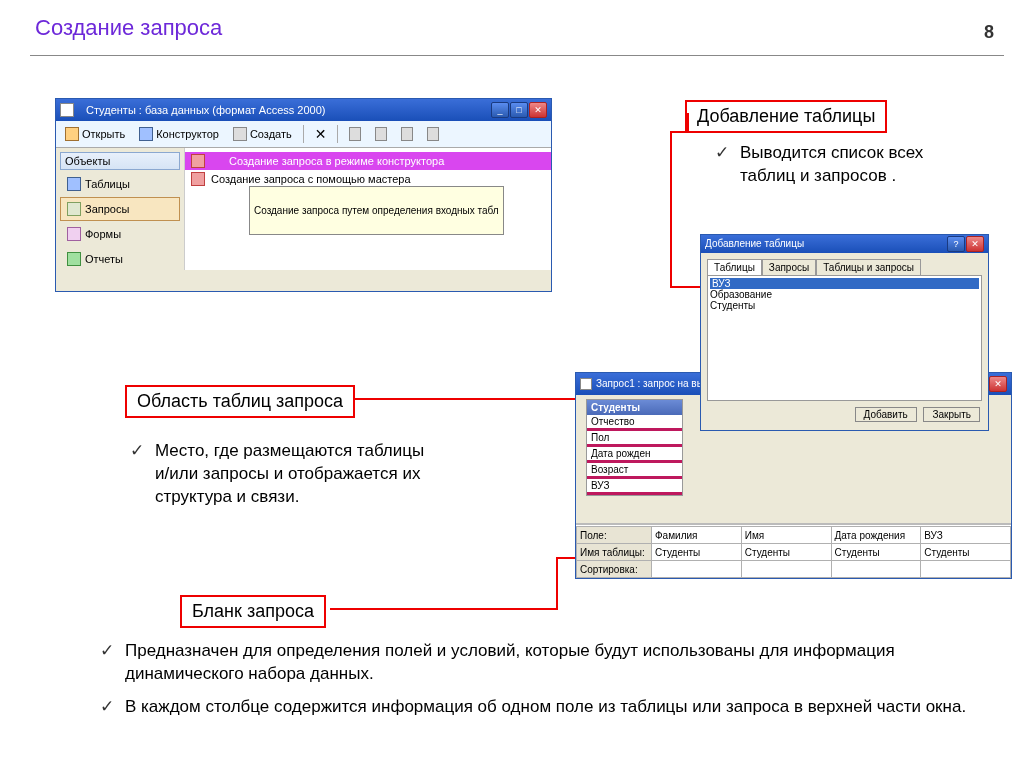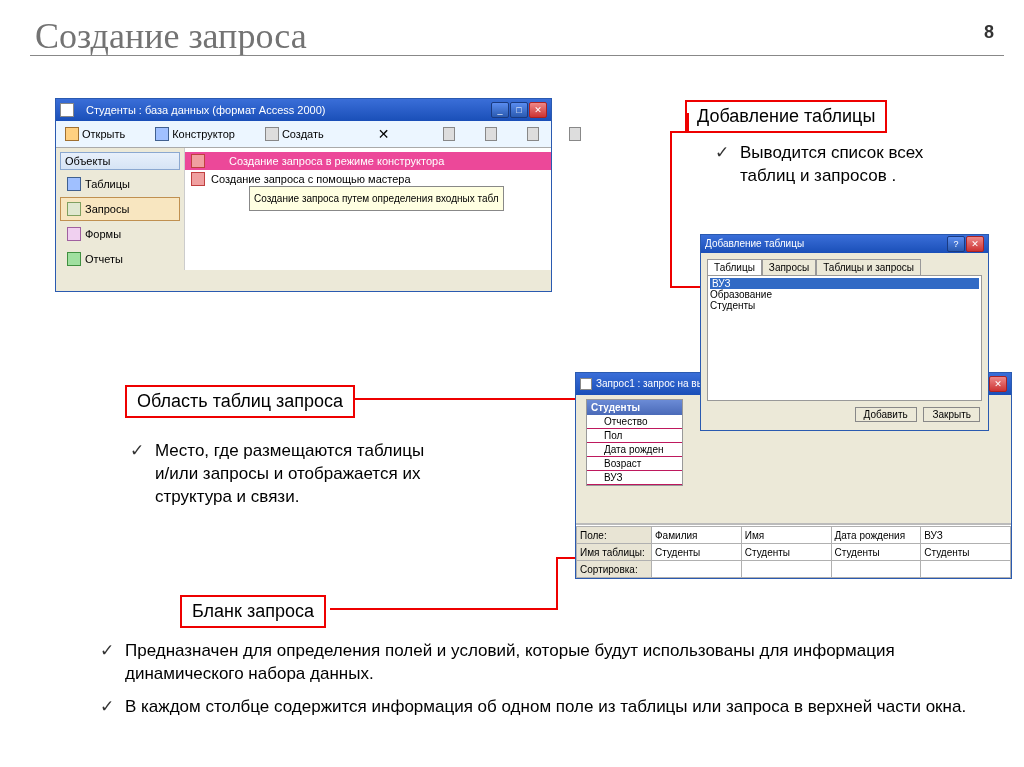--- a/index.html
+++ b/index.html
@@ -7,27 +7,26 @@
     padding: 0;
     width: 1024px;
     height: 767px;
     font-family: Arial, sans-serif;
     background: #fff;
     position: relative;
     font-size: 13px;
     color: #000;
   }
   .page-title {
-    font-size: 36px;
+    font-size: 22px;
     font-weight: normal;
     position: absolute;
     top: 15px;
     left: 35px;
-    color: #737373;
-    font-family: Liberation Serif, serif;
+    color: #6d28d9;
   }
   .page-num {
     position: absolute;
     top: 22px;
     right: 30px;
     font-size: 18px;
     font-weight: bold;
     color: #333;
   }
   .hr {
@@ -116,21 +115,21 @@
     color: #fff;
   }
   .sys-btn.close { background: linear-gradient(#e88, #c33); border-color: #a22;}
   .toolbar {
     background: #ecf6ff;
     border-bottom: 1px solid #aaa;
     height: 26px;
     display: flex;
     align-items:center;
     padding: 0 4px;
-    gap: 20px;
+    gap: 4px;
   }
   .tb-btn {
     border: 1px solid transparent;
     padding: 2px 4px;
     display: inline-flex;
     align-items: center;
     gap: 3px;
     font-size: 11px;
     background: transparent;
   }
@@ -166,26 +165,26 @@
     flex:1;
     background:#fff;
     position: relative;
     padding: 4px 0;
   }
   .db-right .ritem {
     display:flex; align-items:center; gap:6px;
     padding: 2px 6px;
     font-size: 11px;
   }
-  .db-right .ritem.sel { background:#ec4899; color:#fff;gap:24px;}
+  .db-right .ritem.sel { background:#d946ef; color:#fff;gap:24px;}
   .tooltip {
     position:absolute;
     background:#ffffe1;
     border:1px solid #888;
-    padding: 6px 4px;
+    padding: 18px 4px;
     font-size: 10px;
     color:#000;
   }
 
   
   .query-window {
     position: absolute;
     left: 575px;
     top: 372px;
     width: 435px;
@@ -207,21 +206,21 @@
     background: #fff;
     border: 1px solid #999;
     font-size: 10px;
   }
   .mini-table .mt-head {
     background: linear-gradient(#6b8bd6, #4a6ab8);
     color:#fff;
     padding: 2px 4px;
     font-weight: bold;
   }
-  .mini-table .mt-row { padding: 1px 17px; border-bottom:1px solid #be185d;}
+  .mini-table .mt-row { padding: 1px 4px; border-bottom:3px solid #be185d;}
   .split { border-top:2px solid #bbb; border-bottom:1px solid #fff;}
   .grid-area {
     background:#fff;
     overflow: hidden;
   }
   .grid-table {
     border-collapse: collapse;
     font-size: 10px;
     width: 100%;
   }

